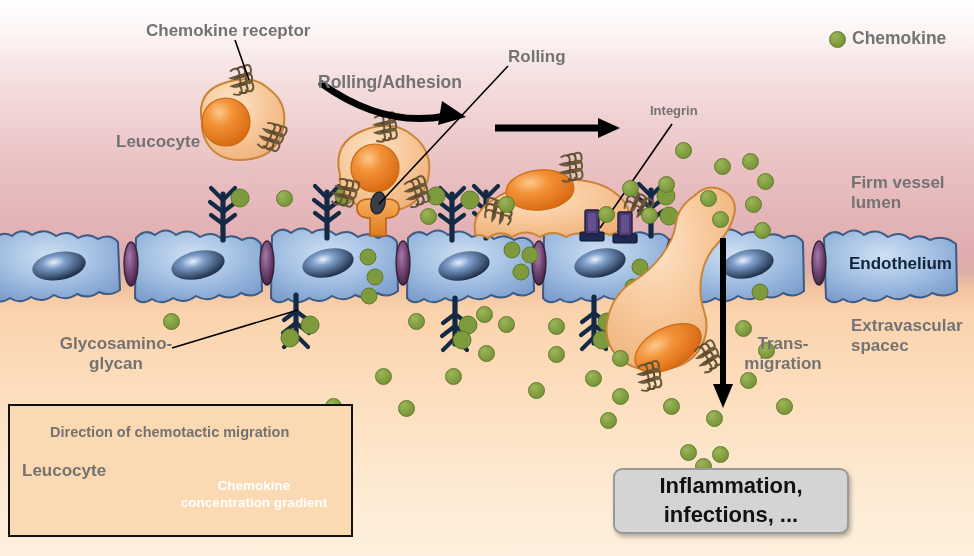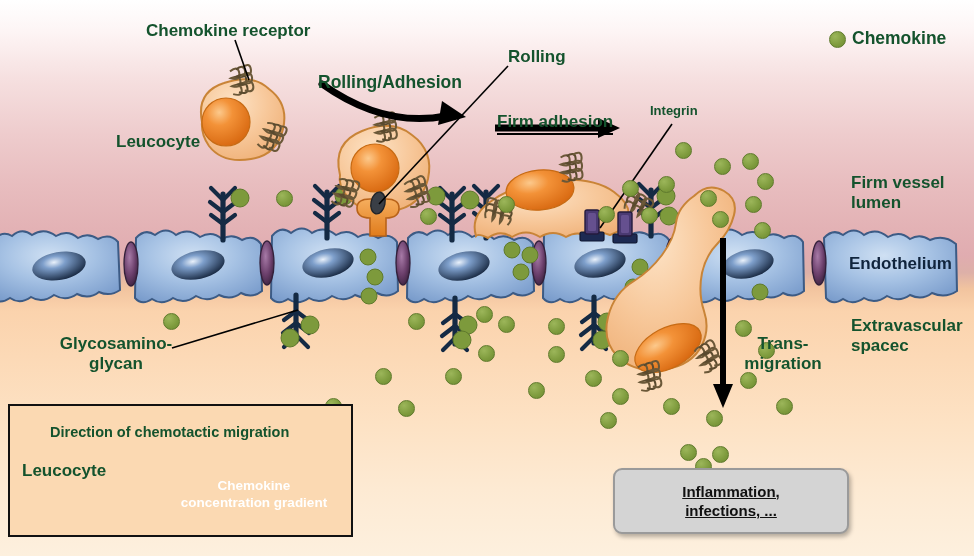--- a/index.html
+++ b/index.html
@@ -4,29 +4,29 @@
 <style>
   html,body{margin:0;padding:0;}
   body{width:974px;height:556px;font-family:"Liberation Sans",sans-serif;overflow:hidden;}
   #stage{position:relative;width:974px;height:556px;overflow:hidden;background:#fff;}
   #bg{position:absolute;inset:0;
       background:linear-gradient(to bottom,
         #ffffff 0%, #fdf4f4 6%, #f6e0e0 14%, #eecccd 24%,
         #e8bdbf 33%, #e3b2b5 41%, #e0acb0 46%,
         #ddb0a8 49%, #f2c49f 52%, #fbd3ad 56%,
         #fcd9b6 64%, #fde2c4 76%, #fdead3 88%, #fdf0de 100%);}
-  .lbl{position:absolute;font-weight:bold;color:#14532d;line-height:1.15;white-space:pre-line;}
+  .lbl{position:absolute;font-weight:bold;color:#737373;line-height:1.15;white-space:pre-line;}
   svg{position:absolute;left:0;top:0;overflow:visible;}
   #legendbox{position:absolute;left:8px;top:404px;width:345px;height:133px;
       background:#fbd9b2;border:2px solid #111;box-sizing:border-box;}
   #infbox{position:absolute;left:613px;top:468px;width:232px;height:62px;
       background:#d4d4d4;border:2px solid #9a9a9a;border-radius:9px;
       box-shadow:2px 3px 4px rgba(0,0,0,.28);
       display:flex;align-items:center;justify-content:center;text-align:center;
-      font-weight:bold;font-size:15px;color:#111;line-height:1.3;white-space:pre-line;text-decoration:underline;}
+      font-weight:bold;font-size:22px;color:#111;line-height:1.3;white-space:pre-line;}
   .dot{position:absolute;border-radius:50%;background:radial-gradient(circle at 34% 30%,#9cb65a,#7d9a3c 62%,#6d8a33);
        border:1px solid #5f7a2c;box-sizing:border-box;}
 </style>
 </head>
 <body>
 
 <div id="stage">
   <div id="bg"></div>
 
   <svg width="974" height="556">
@@ -322,21 +322,20 @@
   </div>
 
   <div class="lbl" style="left:146px;top:21px;font-size:17px">Chemokine receptor</div>
 
   <div class="lbl" style="left:116px;top:132px;font-size:17px">Leucocyte</div>
 
   <div class="lbl" style="left:318px;top:72px;font-size:17.5px">Rolling/Adhesion</div>
 
   <div class="lbl" style="left:508px;top:47px;font-size:17px">Rolling</div>
 
-  <div class="lbl" style="left:497px;top:112px;font-size:17px;border-bottom:2px solid #000;padding-bottom:1px">Firm adhesion</div>
 
   <div class="lbl" style="left:650px;top:104px;font-size:13px">Integrin</div>
 
   <div class="dot" style="left:829px;top:31px;width:17px;height:17px"></div>
   <div class="lbl" style="left:852px;top:28px;font-size:17.5px">Chemokine</div>
 
   <div class="lbl" style="left:851px;top:173px;font-size:17px;text-align:left">Firm vessel
 lumen</div>
 
   <div class="lbl" style="left:849px;top:254px;font-size:17px;color:#10243c">Endothelium</div>

